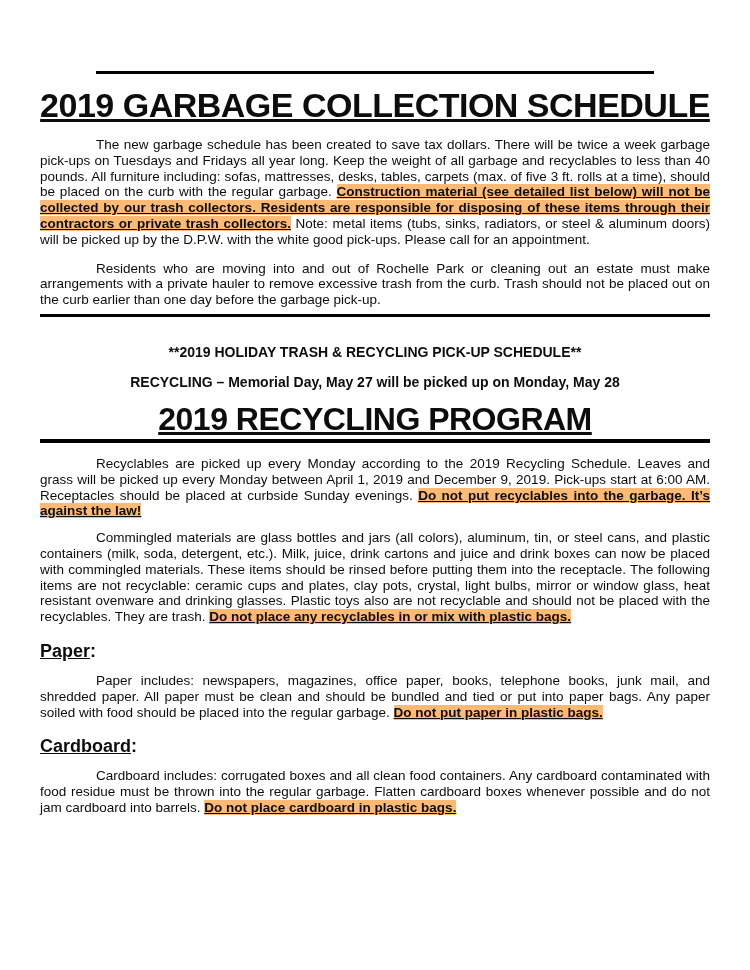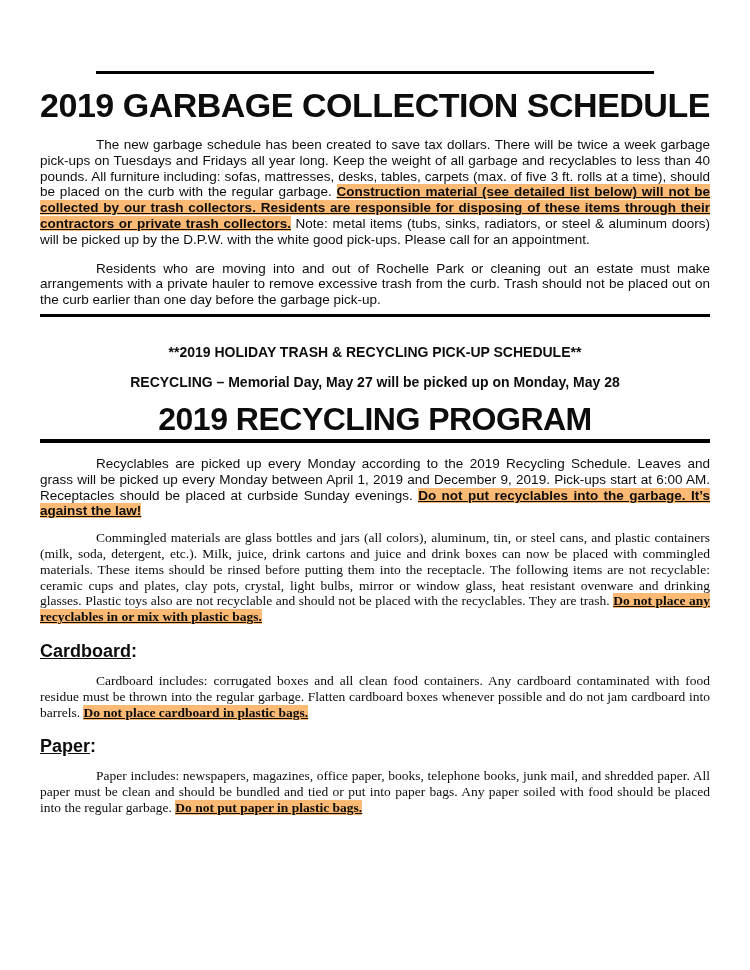--- a/index.html
+++ b/index.html
@@ -27,20 +27,21 @@
     margin: 71px auto 0 auto;
   }
   .doc-title {
     margin: 13px 0 0 0;
     font-size: 34px;
     line-height: 37px;
     font-weight: bold;
     text-align: center;
     white-space: nowrap;
     letter-spacing: -0.5px;
+    text-decoration: underline;
   }
   .doc-title.second {
     font-size: 32px;
     line-height: 35px;
     margin-top: 12px;
     text-align: center;
   }
   .para {
     margin: 13px 0 0 0;
     font-size: 13.5px;
@@ -77,21 +78,20 @@
     margin: 16px 0 0 0;
     font-size: 18px;
     line-height: 21px;
     font-weight: bold;
   }
   .section-heading .u {
     text-decoration: underline;
   }
   .section-para {
     margin-top: 11px;
-    font-family: Liberation Serif, serif;
   }
 </style>
 </head>
 <body>
 
 <div class="page">
 
   <div class="top-rule"></div>
 
   <h1 class="doc-title">2019 GARBAGE COLLECTION SCHEDULE</h1>
@@ -113,25 +113,25 @@
 
   <p class="para"><span>Recyclables are picked up every Monday according to the 2019 Recycling Schedule.  Leaves and grass will be picked up every Monday between April 1, 2019 and December 9, 2019.  Pick-ups start at 6:00 AM. Receptacles should be placed at curbside Sunday evenings.  </span><span class="hl">Do not put recyclables into the garbage.  It’s against the law!</span></p>
 
 
   <div>
     <p class="para section-para"><span>Commingled materials are glass bottles and jars (all colors), aluminum, tin, or steel cans, and plastic containers (milk, soda, detergent, etc.).  Milk, juice, drink cartons and juice and drink boxes can now be placed with commingled materials. These items should be rinsed before putting them into the receptacle.  The following items are not recyclable:  ceramic cups and plates, clay pots, crystal, light bulbs, mirror or window glass, heat resistant ovenware and drinking glasses.  Plastic toys also are not recyclable and should not be placed with the recyclables.  They are trash.  </span><span class="hl">Do not place any recyclables in or mix with plastic bags.</span></p>
   </div>
 
   <div>
     <div class="section-heading">
+      <span class="u">Paper</span><span>:</span>
+    </div>
+    <p class="para section-para"><span>Paper includes: newspapers, magazines, office paper, books, telephone books, junk mail, and shredded paper.  All paper must be clean and should be bundled and tied or put into paper bags.  Any paper soiled with food should be placed into the regular garbage.  </span><span class="hl">Do not put paper in plastic bags.</span></p>
+  </div>
+
+  <div>
+    <div class="section-heading">
       <span class="u">Cardboard</span><span>:</span>
     </div>
     <p class="para section-para"><span>Cardboard includes:  corrugated boxes and all clean food containers.  Any cardboard contaminated with food residue must be thrown into the regular garbage.  Flatten cardboard boxes whenever possible and do not jam cardboard into barrels.  </span><span class="hl">Do not place cardboard in plastic bags.</span></p>
   </div>
 
-  <div>
-    <div class="section-heading">
-      <span class="u">Paper</span><span>:</span>
-    </div>
-    <p class="para section-para"><span>Paper includes: newspapers, magazines, office paper, books, telephone books, junk mail, and shredded paper.  All paper must be clean and should be bundled and tied or put into paper bags.  Any paper soiled with food should be placed into the regular garbage.  </span><span class="hl">Do not put paper in plastic bags.</span></p>
-  </div>
-
 </div>
 
 </body></html>

